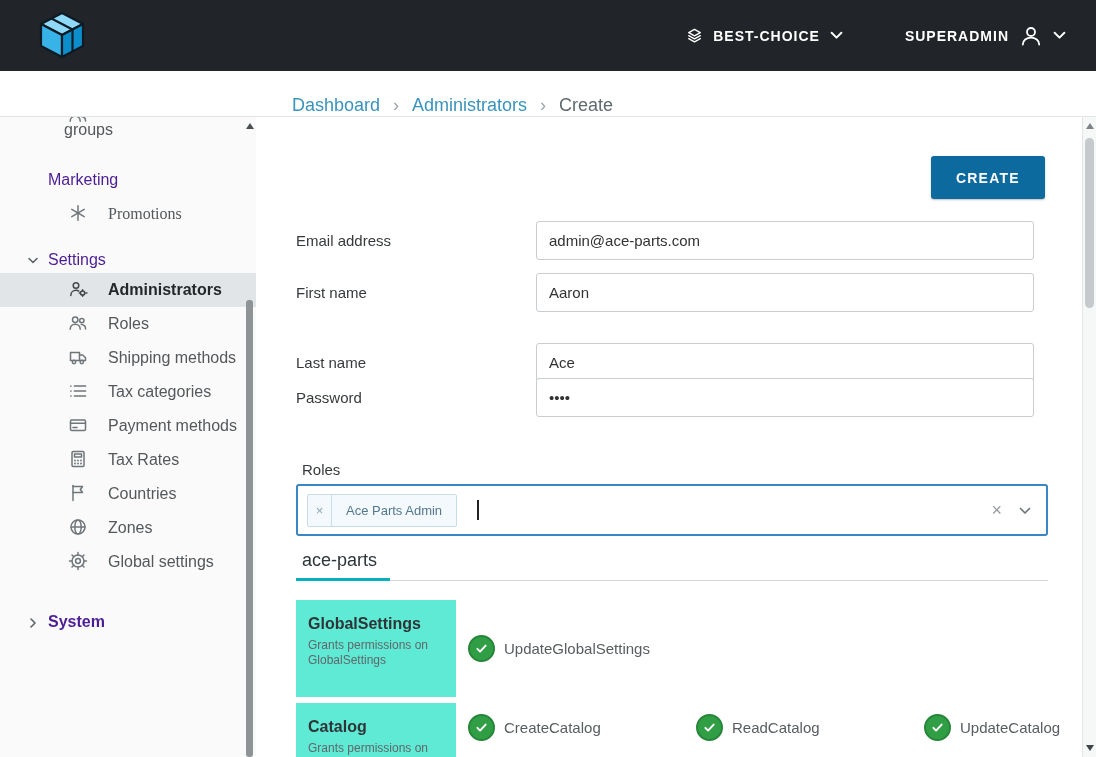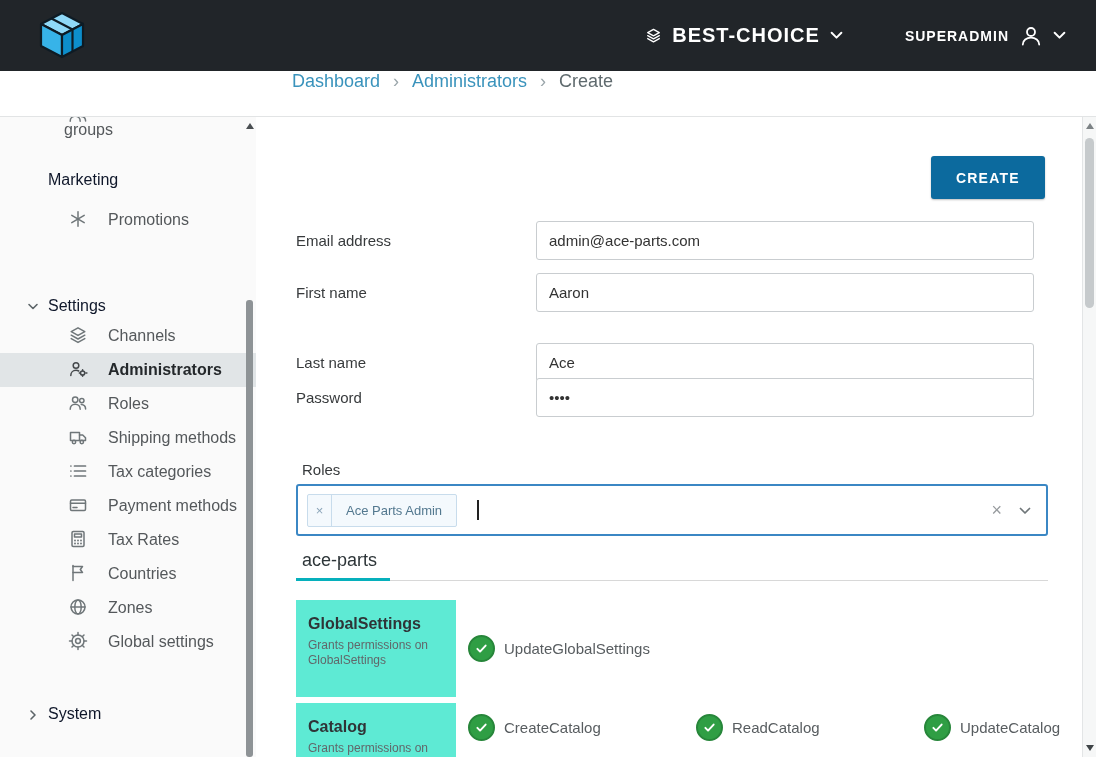--- a/index.html
+++ b/index.html
@@ -9,44 +9,44 @@
   }
   html,body{margin:0;padding:0;width:1096px;height:757px;overflow:hidden;background:#fff;}
   .screen{position:absolute;inset:0;width:1096px;height:757px;font-family:"Liberation Sans","DejaVu Sans",sans-serif;color:#333;}
   svg{display:block;}
   .stroke{stroke:currentColor;fill:none;stroke-width:1.5;stroke-linecap:round;stroke-linejoin:round;}
 
   
   .topbar{position:absolute;left:0;top:0;width:100%;height:71px;background:var(--topbar_bg);display:flex;align-items:center;padding:0 30px;box-sizing:border-box;}
   .logo{width:56px;height:56px;margin-left:4px;cursor:pointer;}
   .topbar-right{margin-left:auto;display:flex;align-items:center;}
-  .channel-switcher{display:flex;align-items:center;gap:10px;color:#fff;font-size:20px;font-weight:700;letter-spacing:1px;cursor:pointer;margin-right:62px;}
+  .channel-switcher{display:flex;align-items:center;gap:10px;color:#fff;font-size:14px;font-weight:700;letter-spacing:1px;cursor:pointer;margin-right:62px;}
   .user-menu{display:flex;align-items:center;gap:9px;color:#fff;font-size:14px;font-weight:700;letter-spacing:1px;cursor:pointer;}
 
   
-  .breadcrumb-bar{position:absolute;left:0;top:71px;width:100%;height:46px;background:#fff;border-bottom:1px solid #e2e4e5;display:flex;align-items:flex-start;padding-left:292px;box-sizing:border-box;font-size:18px;gap:13px;}
+  .breadcrumb-bar{position:absolute;left:0;top:71px;width:100%;height:46px;background:#fff;border-bottom:1px solid #e2e4e5;display:flex;align-items:flex-end;padding-left:292px;box-sizing:border-box;font-size:18px;gap:13px;}
   .breadcrumb-bar a{color:var(--link_color);text-decoration:none;cursor:pointer;}
   .breadcrumb-bar .sep{color:#9aa5aa;font-size:18px;}
   .breadcrumb-bar .current{color:#5f6a6e;}
 
   
   .sidebar{position:absolute;left:0;top:117px;bottom:0;width:256px;background:var(--sidebar_bg);overflow:hidden;font-size:16px;color:#54585b;}
   .nav-partial{position:relative;height:26px;margin-bottom:10px;padding-left:64px;line-height:26px;cursor:pointer;}
   .nav-partial .frag{position:absolute;left:68px;top:-12px;width:20px;height:20px;color:#6f7679;}
-  .section-title{padding-left:48px;font-size:16px;color:#0f172a;line-height:22px;position:relative;}
+  .section-title{padding-left:48px;font-size:16px;color:#4c1d95;line-height:22px;position:relative;}
   .section-title.toggle{cursor:pointer;line-height:26px;}
   .sec-chev{position:absolute;left:27px;top:50%;margin-top:-5px;width:12px;height:12px;color:#5c6468;}
   .title-marketing{margin-top:26px;}
-  .title-settings{margin-top:56px;}
-  .title-system{margin-top:42px;}
+  .title-settings{margin-top:16px;}
+  .title-system{margin-top:30px;font-weight:bold;}
   .nav-item{padding:5px 8px 5px 64px;line-height:24px;cursor:pointer;color:#54585b;}
   .nav-item .nav-icon{display:inline-block;width:20px;height:20px;margin:0 20px -4px 4px;color:#6f7679;}
   .nav-item.active{background:var(--active_item_bg);color:#24282b;font-weight:700;}
   .nav-item.active .nav-icon{color:#44484b;}
-  .promo-item{margin-top:12px;}
+  .promo-item{margin-top:6px;font-family:Liberation Serif, serif;}
   .side-scrollbar{position:absolute;top:0;right:3px;width:7px;height:100%;}
   .side-sb-up{width:0;height:0;margin:6px auto 0;border-left:4px solid transparent;border-right:4px solid transparent;border-bottom:6px solid #4a4f52;cursor:pointer;}
   .side-sb-thumb{position:absolute;left:0;top:183px;bottom:0;width:7px;background:#8e9396;border-radius:3px;cursor:pointer;}
 
   
   .main{position:absolute;left:256px;top:117px;right:14px;bottom:0;background:#fff;overflow:hidden;}
   .create-btn{position:absolute;left:675px;top:39px;height:43px;padding:0 25px;background:var(--accent);color:#fff;border:none;border-radius:3px;font-family:inherit;font-size:14px;font-weight:700;letter-spacing:1.2px;cursor:pointer;box-shadow:0 1px 2px rgba(0,0,0,.25);}
   .form-row{position:absolute;left:40px;width:738px;height:25px;}
   .form-row label{position:absolute;left:0;top:0;line-height:39px;font-size:15px;color:#373a3c;}
   .form-row input{position:absolute;left:240px;top:0;width:498px;height:39px;box-sizing:border-box;border:1px solid #c9cdd0;border-radius:3px;padding:0 12px;font-family:inherit;font-size:15px;color:#333;}
@@ -168,29 +168,20 @@
 
     <div class="section-title toggle title-settings">
       <span class="sec-chev">
         <svg class="stroke" width="12" height="12" viewBox="0 0 12 12" style="stroke-width:1.6">
             <path d="M2 3.5 6 7.5l4-4"></path>
           </svg>
       </span>
       <span>Settings</span>
     </div>
 
-    <div class="nav-item">
-      <span class="nav-icon">
-        <svg class="stroke" width="20" height="20" viewBox="0 0 20 20">
-          <path d="M10 2.8 16.8 6.6 10 10.4 3.2 6.6Z"></path>
-            <path d="M3.2 10.2 10 14l6.8-3.8"></path>
-            <path d="M3.2 13.6 10 17.4l6.8-3.8"></path>
-        </svg>
-      </span><span>Channels</span>
-    </div>
 
     <div class="nav-item active">
       <span class="nav-icon">
         <svg class="stroke" width="20" height="20" viewBox="0 0 20 20">
           <circle cx="8" cy="6.5" r="2.8"></circle>
           <path d="M2.8 16.5c0-3.2 2.3-5.2 5.2-5.2 1 0 1.9.2 2.7.7"></path>
           <circle cx="14.6" cy="14" r="2.1"></circle>
           <path d="M14.6 10.7v1.1 M14.6 16.2v1.1 M11.3 14h1.1 M17.8 14h1.1"></path>
         </svg>
       </span><span>Administrators</span>

